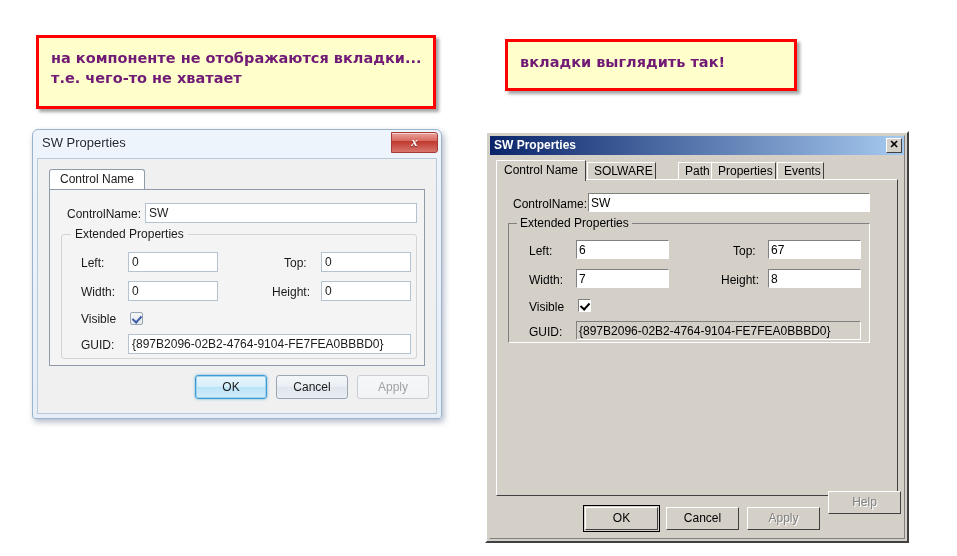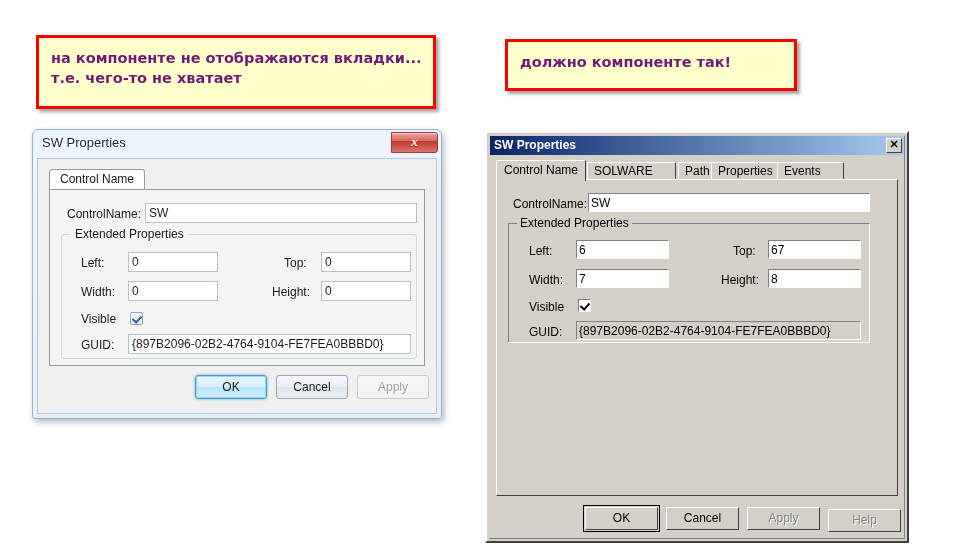--- a/index.html
+++ b/index.html
@@ -275,21 +275,21 @@
     left: 9px;
     top: 27px;
     right: 9px;
     height: 20px;
   }
   .cls-tab {
     position: absolute;
     top: 2px;
     height: 18px;
     box-sizing: border-box;
-    padding: 1px 22px 0 6px;
+    padding: 1px 2px 0 6px;
     background: #d4d0c8;
     border-top: 1px solid #ffffff;
     border-left: 1px solid #ffffff;
     border-right: 1px solid #404040;
     font-family: "Liberation Sans", sans-serif;
     font-size: 12px;
     color: #000000;
     white-space: nowrap;
     cursor: pointer;
   }
@@ -408,21 +408,21 @@
 </style>
 </head>
 <body>
 
 <div class="callout" id="callout-left">
   <div class="callout-line">на компоненте не отображаются вкладки...</div>
   <div class="callout-line">т.е. чего-то не хватает</div>
 </div>
 
 <div class="callout" id="callout-right">
-  <div class="callout-line">должно компоненте так!</div>
+  <div class="callout-line">вкладки выглядить так!</div>
 </div>
 
 <div id="dialog-aero">
   <div class="aero-titlebar">
     <div class="aero-title-text">SW Properties</div>
     <div class="aero-close">
       <div class="glyph">x</div>
     </div>
   </div>
 
@@ -502,14 +502,14 @@
       <div class="cls-check" style="left:69px; top:75px;"></div>
 
       <div class="cls-label" style="left:20px; top:101px;">GUID:</div>
       <div class="cls-input readonly" style="left:67px; top:97px; width:285px; height:19px;">{897B2096-02B2-4764-9104-FE7FEA0BBBD0}</div>
     </div>
   </div>
 
   <div class="cls-btn default" style="left:98px; bottom:11px;">OK</div>
   <div class="cls-btn" style="left:179px; bottom:11px;">Cancel</div>
   <div class="cls-btn disabled" style="left:260px; bottom:11px;">Apply</div>
-  <div class="cls-btn disabled" style="left:341px; bottom:9px;">Help</div>
+  <div class="cls-btn disabled" style="left:341px; bottom:27px;">Help</div>
 </div>
 
 </body></html>

